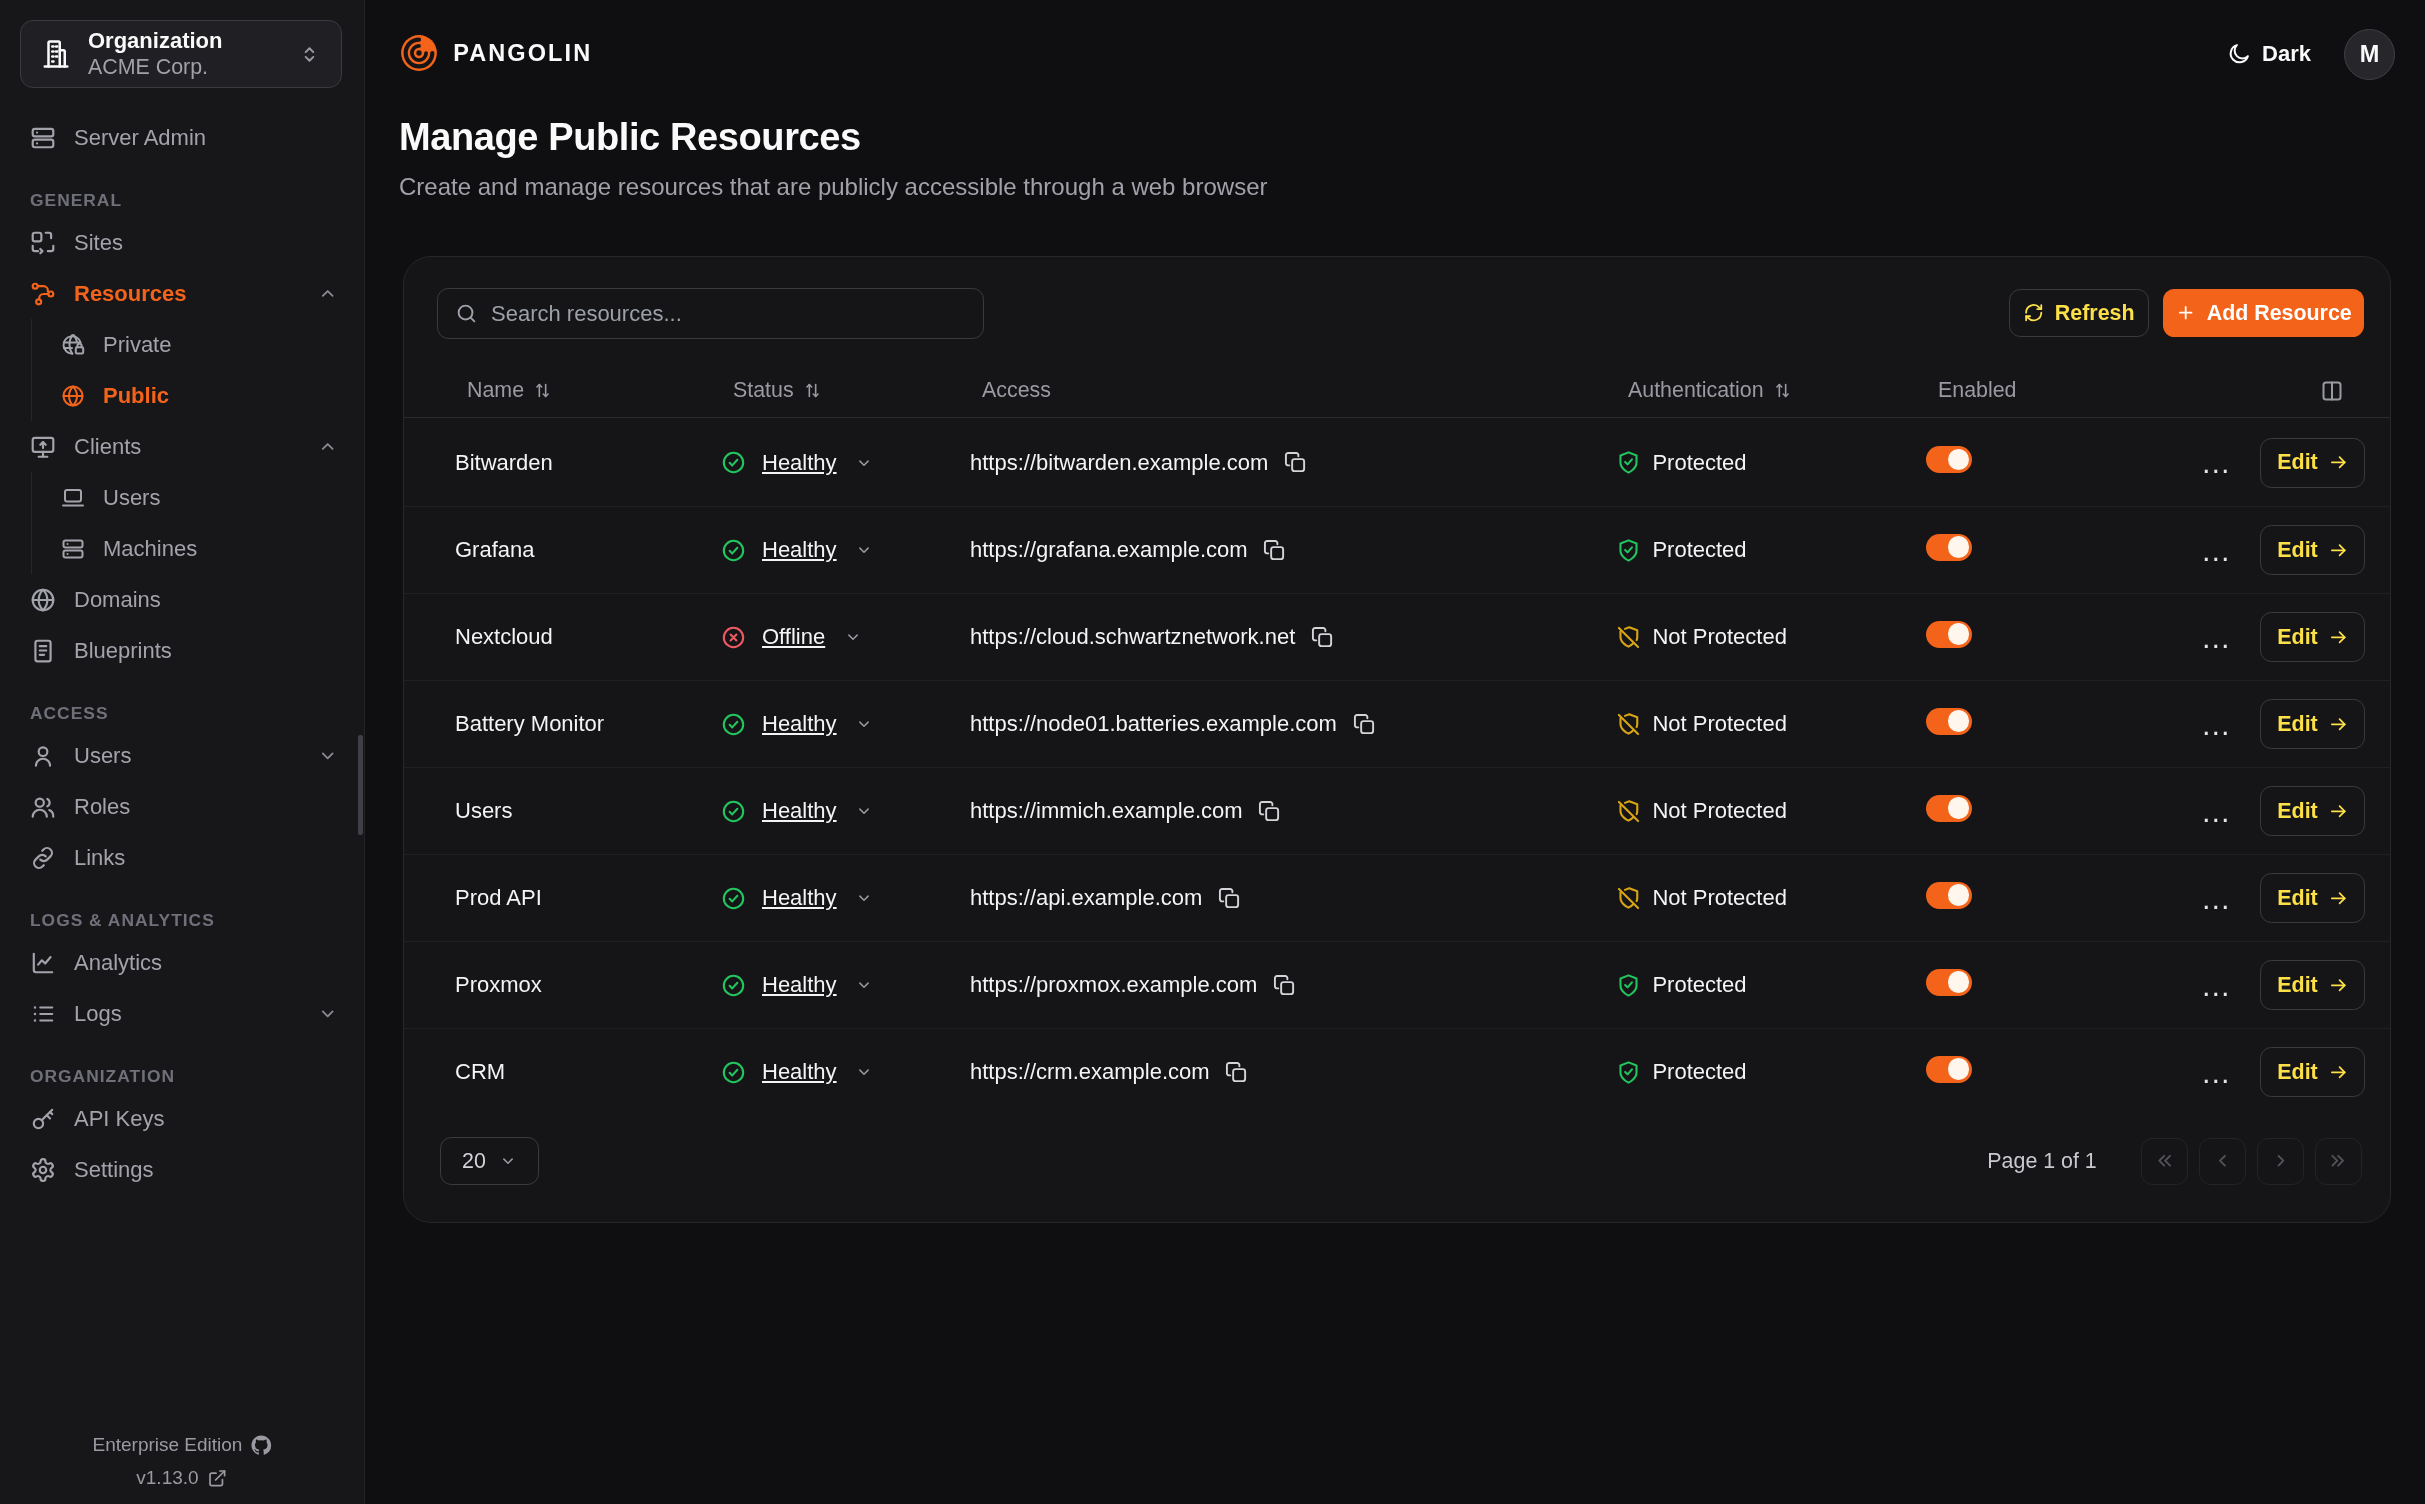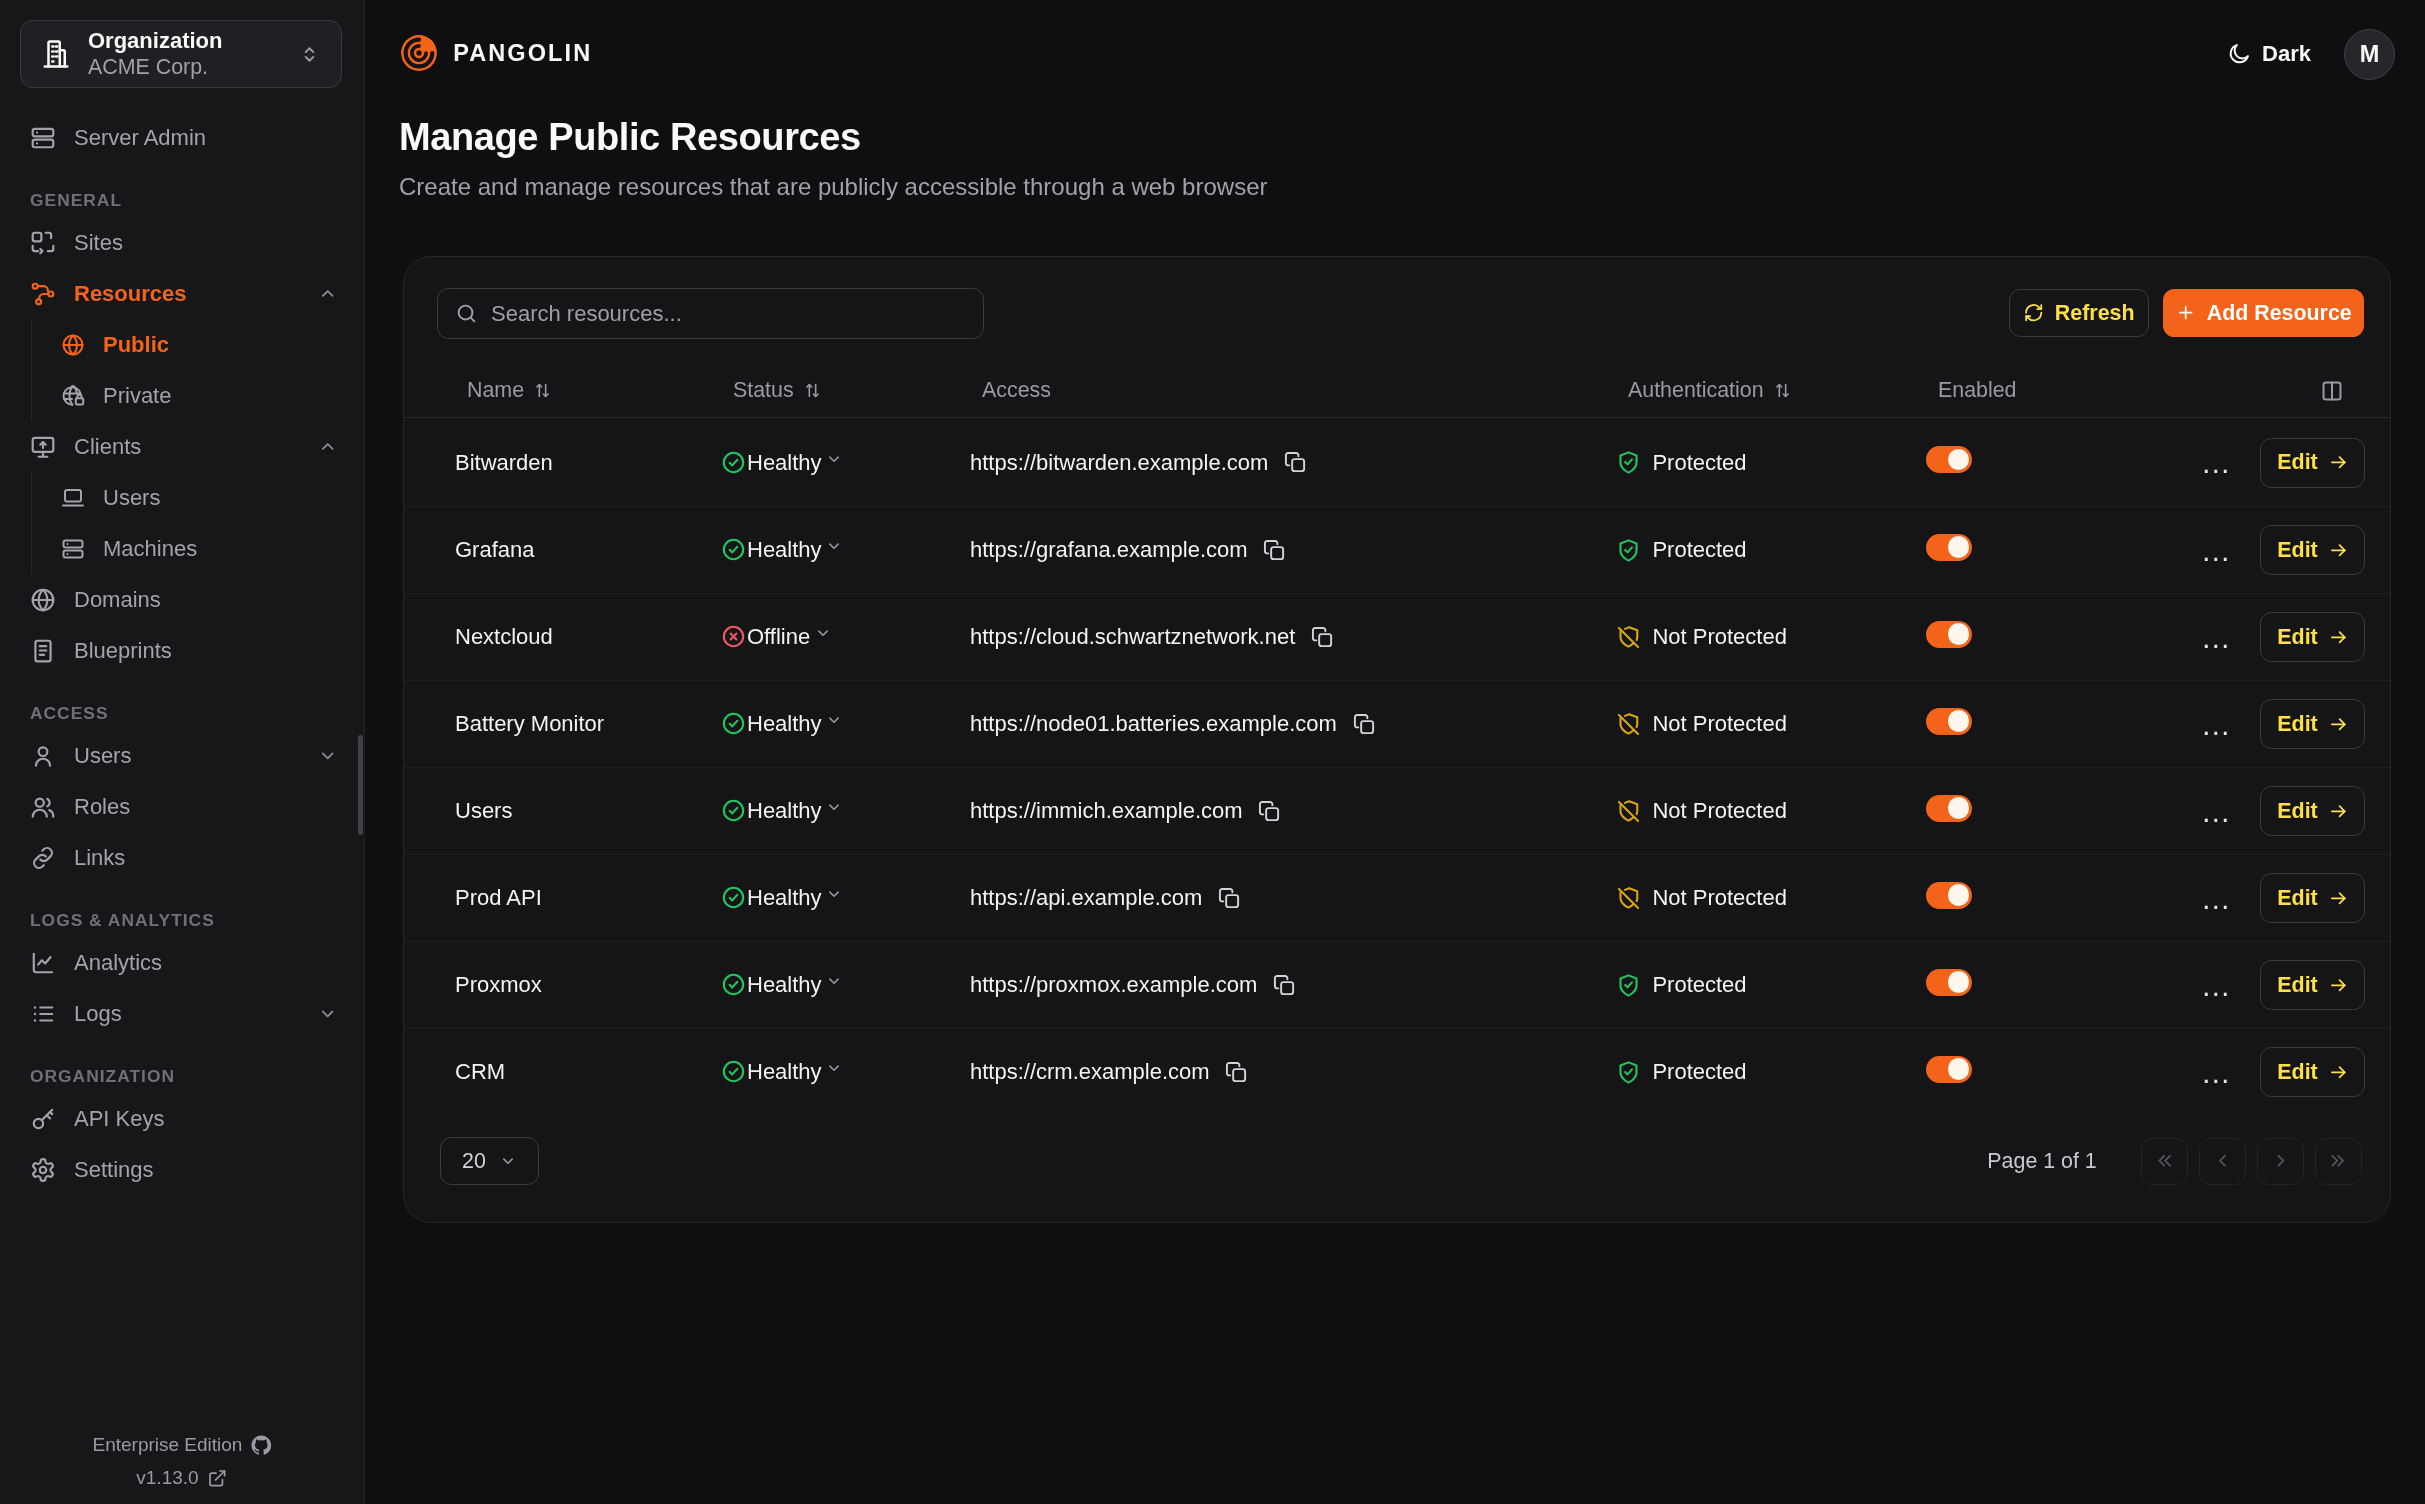--- a/index.html
+++ b/index.html
@@ -82,21 +82,21 @@
     border-bottom:0.7px solid var(--border); }
   .th { display:flex; align-items:center; gap:9.3px;margin-left:12px; }
   .th .icn { width:19px; height:19px; }
   .th-actions { display:flex; justify-content:flex-end; padding-right:46px; }
   .th-actions .icn { width:24px; height:24px; cursor:pointer; }
 
   .rows { position:absolute; top:162px; left:0; right:0; }
   .trow { height:87px; font-size:22px; color:#f4f4f5; }
   .trow + .trow { border-top:0.7px solid var(--border-soft); }
   .cell-flex { display:flex; align-items:center; gap:10px; }
-  .status-chip { display:flex; align-items:flex-start; gap:1px; cursor:pointer; }
+  .status-chip { display:flex; align-items:center; gap:16px; cursor:pointer;text-decoration:underline; }
   .status-chip .st-icn { width:25px; height:25px; }
   .status-chip .chev { width:18px; height:18px; color:#9a9aa3; margin-left:2.8px; }
   .st-healthy { color:var(--green); } .st-offline { color:var(--red); }
   .access-cell { display:flex; align-items:center; gap:15.7px; }
   .copy-btn { width:23px; height:23px; color:#d4d4d8; background:none; border:none; cursor:pointer; padding:0; }
   .auth-cell { display:flex; align-items:center; gap:11.4px; }
   .auth-cell .icn { width:25px; height:25px; }
   .au-protected { color:var(--green); } .au-not { color:var(--amber); }
   .toggle { width:46px; height:27px; border-radius:13.5px; background:var(--accent); position:relative; border:none; cursor:pointer; }
   .toggle .knob { position:absolute; right:2.8px; top:2.8px; width:21.4px; height:21.4px; border-radius:50%; background:#fff7ee; }
@@ -177,44 +177,44 @@
             </svg>
           </span>
           <span>Resources</span>
           <span class="icn chev">
             <svg viewBox="0 0 24 24" fill="none" stroke="currentColor" stroke-width="2" stroke-linecap="round" stroke-linejoin="round">
               <path d="m6.5 14.5 5.5-5.5 5.5 5.5"></path>
             </svg>
           </span>
         </div>
         <div class="sub-list">
-          <div class="nav-item active">
-            <span class="icn ">
-              <svg viewBox="0 0 24 24" fill="none" stroke="currentColor" stroke-width="2" stroke-linecap="round" stroke-linejoin="round">
-                <circle cx="12" cy="12" r="9.5"></circle>
-                <path d="M2.5 12h19"></path>
-                <path d="M12 2.5c2.7 2.7 4 6 4 9.5s-1.3 6.8-4 9.5c-2.7-2.7-4-6-4-9.5s1.3-6.8 4-9.5Z"></path>
-              </svg>
-            </span>
-            <span>Public</span>
-          </div>
           <div class="nav-item">
             <span class="icn ">
               <svg viewBox="0 0 24 24" fill="none" stroke="currentColor" stroke-width="2" stroke-linecap="round" stroke-linejoin="round">
                 <path d="M19.6 9.5A8.7 8.7 0 1 0 11.4 20.6"></path>
                 <path d="M2.8 9.5h16.4"></path>
                 <path d="M3 15h8"></path>
                 <path d="M11.2 2.1a17 17 0 0 0 0 18.6"></path>
                 <path d="M12.8 2.1a17 17 0 0 1 3.2 7"></path>
                 <rect x="14.8" y="14.2" width="7.4" height="6.3" rx="1.2"></rect>
                 <path d="M16.4 14.2v-1.4a2.1 2.1 0 0 1 4.2 0v1.4"></path>
               </svg>
             </span>
             <span>Private</span>
           </div>
+          <div class="nav-item active">
+            <span class="icn ">
+              <svg viewBox="0 0 24 24" fill="none" stroke="currentColor" stroke-width="2" stroke-linecap="round" stroke-linejoin="round">
+                <circle cx="12" cy="12" r="9.5"></circle>
+                <path d="M2.5 12h19"></path>
+                <path d="M12 2.5c2.7 2.7 4 6 4 9.5s-1.3 6.8-4 9.5c-2.7-2.7-4-6-4-9.5s1.3-6.8 4-9.5Z"></path>
+              </svg>
+            </span>
+            <span>Public</span>
+          </div>
         </div>
         <div class="nav-item">
           <span class="icn ">
             <svg viewBox="0 0 24 24" fill="none" stroke="currentColor" stroke-width="2" stroke-linecap="round" stroke-linejoin="round">
               <rect x="2.5" y="3.5" width="19" height="13" rx="2"></rect>
               <path d="m9.5 10 2.5-2.5L14.5 10"></path>
               <path d="M12 7.5V13"></path>
               <path d="M12 16.5V21"></path>
               <path d="M8 21h8"></path>
             </svg>

